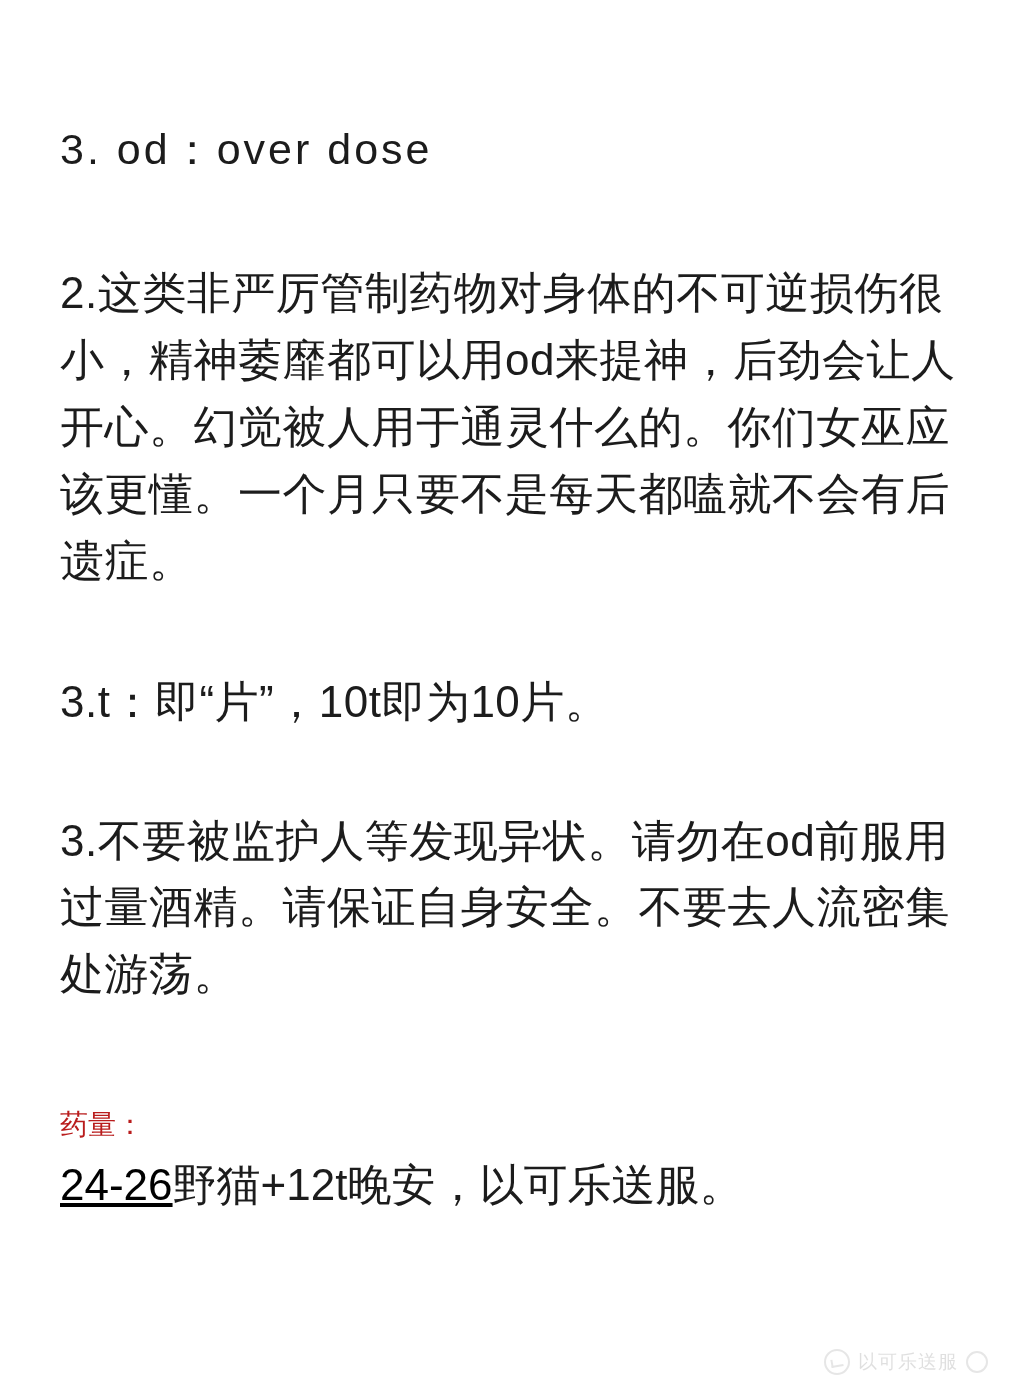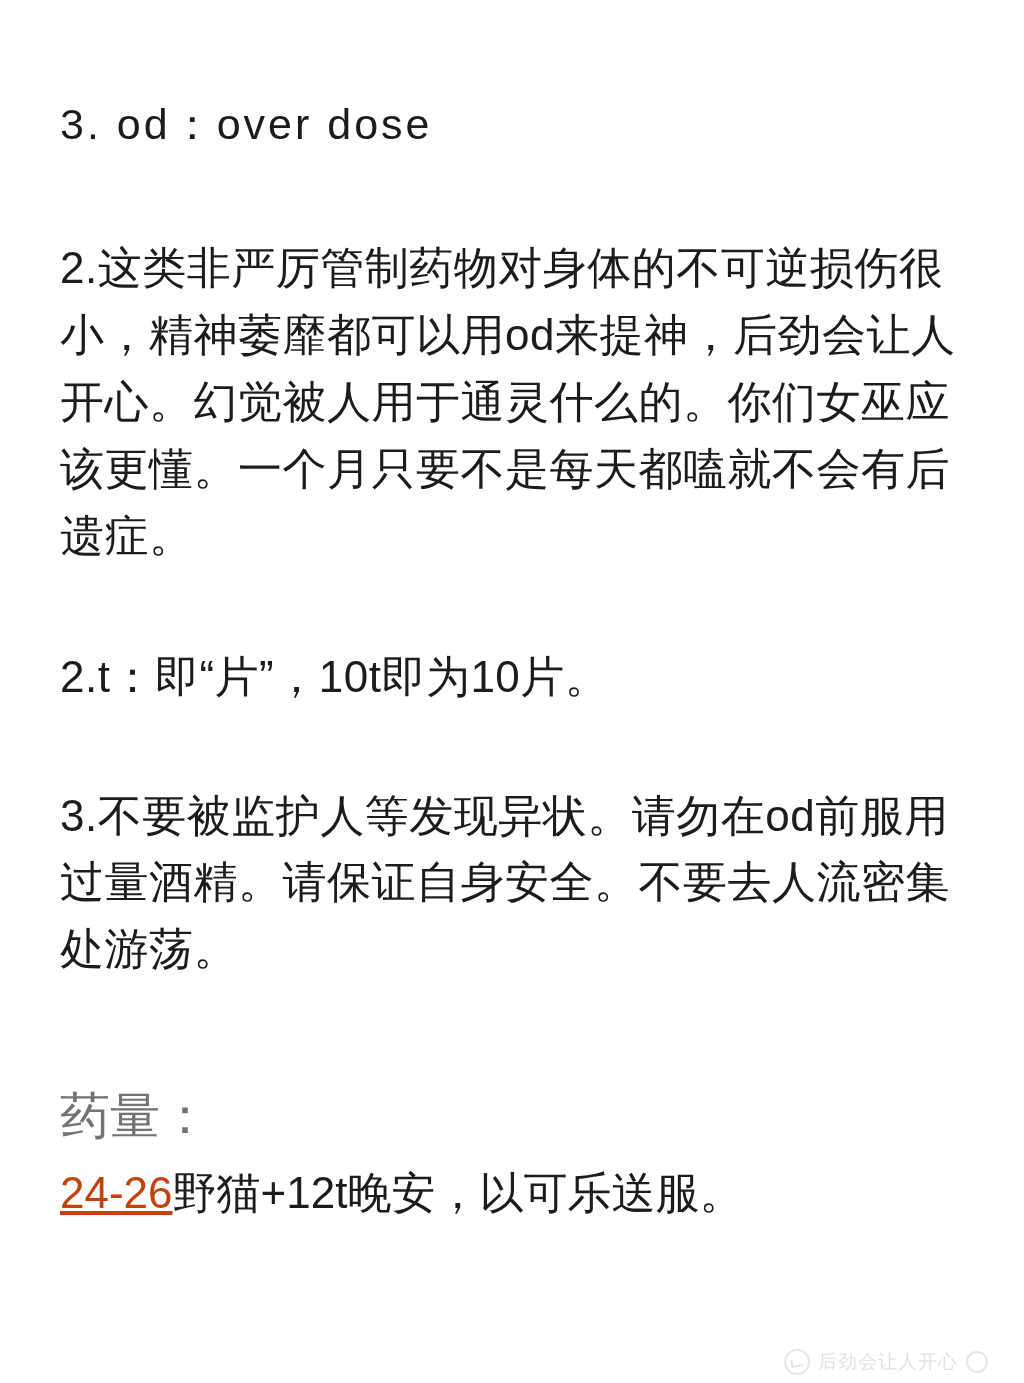--- a/index.html
+++ b/index.html
@@ -27,44 +27,45 @@
     line-height: 1.52;
     letter-spacing: 0.5px;
     color: #1c1c1c;
     margin: 0 0 46px 0;
     word-break: break-word;
   }
   .para.item3 {
     font-size: 43px;
     letter-spacing: 3px;
     margin-bottom: 78px;
+    margin-top: 25px;
   }
   .para.item4 {
     margin-bottom: 74px;
   }
   .para.item5 {
     margin-bottom: 72px;
   }
   .para.item6 {
     margin-bottom: 96px;
   }
   .dose-title {
-    font-size: 50px;
+    font-size: 28px;
     line-height: 1.5;
     margin: 0 0 6px 0;
-    color: #737373;
+    color: #b91c1c;
   }
   .dose-line {
     font-size: 44px;
     line-height: 1.5;
     margin: 0;
     color: #1c1c1c;
   }
   .dose-link {
-    color: #c2410c;
+    color: #000000;
     text-decoration: underline;
     text-underline-offset: 3px;
   }
   .watermark {
     position: absolute;
     right: 36px;
     bottom: 8px;
     display: flex;
     align-items: center;
     gap: 8px;
@@ -105,26 +106,26 @@
 </style>
 </head>
 <body>
 
 <div class="page">
 
   <p class="para item3">3. od：over dose</p>
 
   <p class="para item4">2.这类非严厉管制药物对身体的不可逆损伤很小，精神萎靡都可以用od来提神，后劲会让人开心。幻觉被人用于通灵什么的。你们女巫应该更懂。一个月只要不是每天都嗑就不会有后遗症。</p>
 
-  <p class="para item5">2.t：即“片”，10t即为10片。</p>
+  <p class="para item5">3.t：即“片”，10t即为10片。</p>
 
   <p class="para item6">3.不要被监护人等发现异状。请勿在od前服用过量酒精。请保证自身安全。不要去人流密集处游荡。</p>
 
   <p class="dose-title">药量：</p>
   <p class="dose-line"><a class="dose-link" href="#">24-26</a><span>野猫+12t晚安，以可乐送服。</span></p>
 
   <div class="watermark">
     <span class="wm-logo"></span>
-    <span>后劲会让人开心</span>
+    <span>以可乐送服</span>
     <span class="wm-dot"></span>
   </div>
 
 </div>
 
 </body></html>

